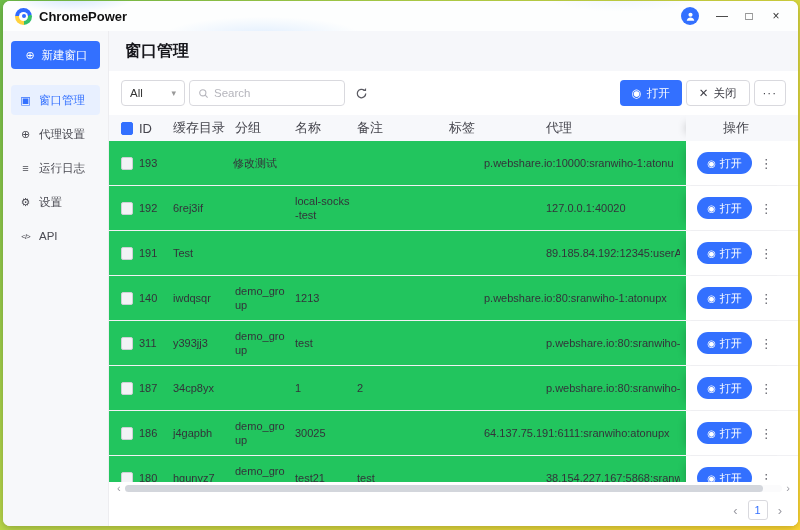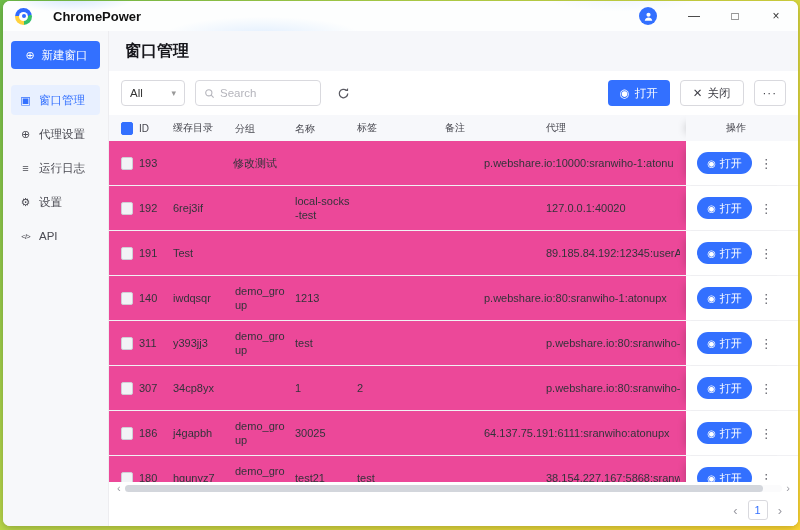--- a/index.html
+++ b/index.html
@@ -10,21 +10,21 @@
     position:relative;
   }
   .window {
     position:absolute; inset:1px 2px 4px 3px;
     background:#fff; border-radius:7px; overflow:hidden;
     display:flex; flex-direction:column;
     box-shadow:0 2px 8px rgba(0,0,0,.25);
   }
   
   .titlebar {
-    height:30px; flex:none; display:flex; align-items:center; gap:21px;
+    height:30px; flex:none; display:flex; align-items:center; gap:7px;
     padding:0 12px; position:relative;
     background:
       radial-gradient(90px 22px at 70px -4px, rgba(130,185,255,.35), transparent 70%),
       radial-gradient(140px 26px at 260px 34px, rgba(130,185,255,.22), transparent 70%),
       radial-gradient(120px 24px at 620px -6px, rgba(160,200,255,.18), transparent 70%),
       #fdfefe;
   }
   .logo { width:17px; height:17px; border-radius:50%; flex:none;
     background:conic-gradient(#2f6bff 0 22%, #35c06a 22% 50%, #ffd23e 50% 76%, #2f6bff 76% 100%);
     position:relative;}
@@ -46,42 +46,42 @@
   .nav-item { height:30px; border-radius:4px; display:flex; align-items:center; gap:7px;
     padding:0 8px; font-size:11.5px; color:#4a4a52; cursor:pointer; }
   .nav-item.active { background:#e8f0ff; color:#3370ff; }
   .nav-ico { width:13px; font-size:11px; text-align:center; flex:none; }
   .nav-ico.small { font-size:8px; letter-spacing:-1px; }
   .main { flex:1; min-width:0; display:flex; flex-direction:column; background:#f6f7fa; }
   .page-header { padding:10px 16px 9px; }
   .page-title { font-size:16px; font-weight:bold; color:#17171c; }
   .content-card { flex:1; min-height:0; background:#fff; display:flex; flex-direction:column; }
   
-  .toolbar { flex:none; display:flex; align-items:center; gap:10px; padding:9px 12px; }
+  .toolbar { flex:none; display:flex; align-items:center; gap:4px; padding:9px 12px; }
   .select { height:26px; width:64px; border:1px solid #d9d9de; border-radius:4px; background:#fff;
     display:flex; align-items:center; justify-content:space-between; padding:0 8px;
     font-size:11.5px; color:#333; cursor:pointer; }
   .caret { font-size:9px; color:#999; }
-  .search { height:26px; width:126px; border:1px solid #d9d9de; border-radius:4px; background:#fff;
+  .search { height:26px; width:156px; border:1px solid #d9d9de; border-radius:4px; background:#fff;
     display:flex; align-items:center; gap:5px; padding:0 8px; cursor:text; }
   .search .ph { font-size:11.5px; color:#b5b5bc; }
   .icon-btn { width:24px; height:24px; display:flex; align-items:center; justify-content:center;
     cursor:pointer; border-radius:4px; }
   .btn { height:26px; border-radius:4px; display:flex; align-items:center; gap:5px;
     padding:0 12px; font-size:11.5px; cursor:pointer; }
   .btn.primary { background:#3370ff; color:#fff; }
   .btn.ghost { background:#fff; border:1px solid #d9d9de; color:#3c3c44; }
   .btn.more { padding:0 8px; letter-spacing:1px; color:#3c3c44; border:1px solid #d9d9de; background:#fff;}
   
   .table { flex:1; min-height:0; display:flex; flex-direction:column; overflow:hidden; }
   .trow { display:flex; align-items:stretch; }
-  .thead { flex:none; background:#f7f8fb; height:26px; font-size:10px; color:#45454d; }
+  .thead { flex:none; background:#f7f8fb; height:26px; font-size:13px; color:#45454d; }
   .thead .cell { display:flex; align-items:center; }
   .tbody { flex:1; min-height:0; overflow:hidden; }
-  .tbody .trow { min-height:45px; border-bottom:1px solid #f1f1f4; font-size:11px; color:#33333a; background:#ec4899; }
+  .tbody .trow { min-height:45px; border-bottom:1px solid #f1f1f4; font-size:11px; color:#33333a; background:#22c55e; }
   .cell { display:flex; align-items:center; padding-right:6px; }
   .c-check { width:30px; flex:none; padding-left:12px; }
   .c-id    { width:34px; flex:none; }
   .c-cache { width:62px; flex:none; }
   .c-group { width:60px; flex:none; white-space:normal; word-break:break-all; line-height:1.3; }
   .c-name  { width:62px; flex:none; white-space:normal; word-break:break-all; line-height:1.3; }
   .c-remark{ width:92px; flex:none; }
   .c-tags  { width:88px; flex:none; }
   .c-proxy { flex:1; min-width:0;margin-left:9px; }
   .c-proxy span { white-space:nowrap; overflow:hidden; display:block; width:100%; }
@@ -201,22 +201,22 @@
 
         <div class="table">
           <div class="trow thead">
             <div class="cell c-check">
                 <div class="cb all"></div>
               </div>
             <div class="cell c-id">ID</div>
             <div class="cell c-cache">缓存目录</div>
             <div class="cell c-group">分组</div>
             <div class="cell c-name">名称</div>
+            <div class="cell c-remark">备注</div>
             <div class="cell c-tags">标签</div>
-            <div class="cell c-remark">备注</div>
             <div class="cell c-proxy">代理</div>
             <div class="cell c-op">操作</div>
           </div>
           <div class="tbody">
             <div class="trow">
               <div class="cell c-check">
                   <div class="cb"></div>
                 </div>
               <div class="cell c-id">193</div>
               <div class="cell c-group"></div>
@@ -319,21 +319,21 @@
                   <span>打开</span>
                 </div>
                 <span class="dots">⋮</span>
               </div>
             </div>
 
             <div class="trow">
               <div class="cell c-check">
                   <div class="cb"></div>
                 </div>
-              <div class="cell c-id">307</div>
+              <div class="cell c-id">187</div>
               <div class="cell c-cache">34cp8yx</div>
               <div class="cell c-group"></div>
               <div class="cell c-name">1</div>
               <div class="cell c-remark">2</div>
               <div class="cell c-tags"></div>
               <div class="cell c-proxy">
                   <span>p.webshare.io:80:sranwiho-1:atonupx</span>
                 </div>
               <div class="cell c-op">
                 <div class="pill">

